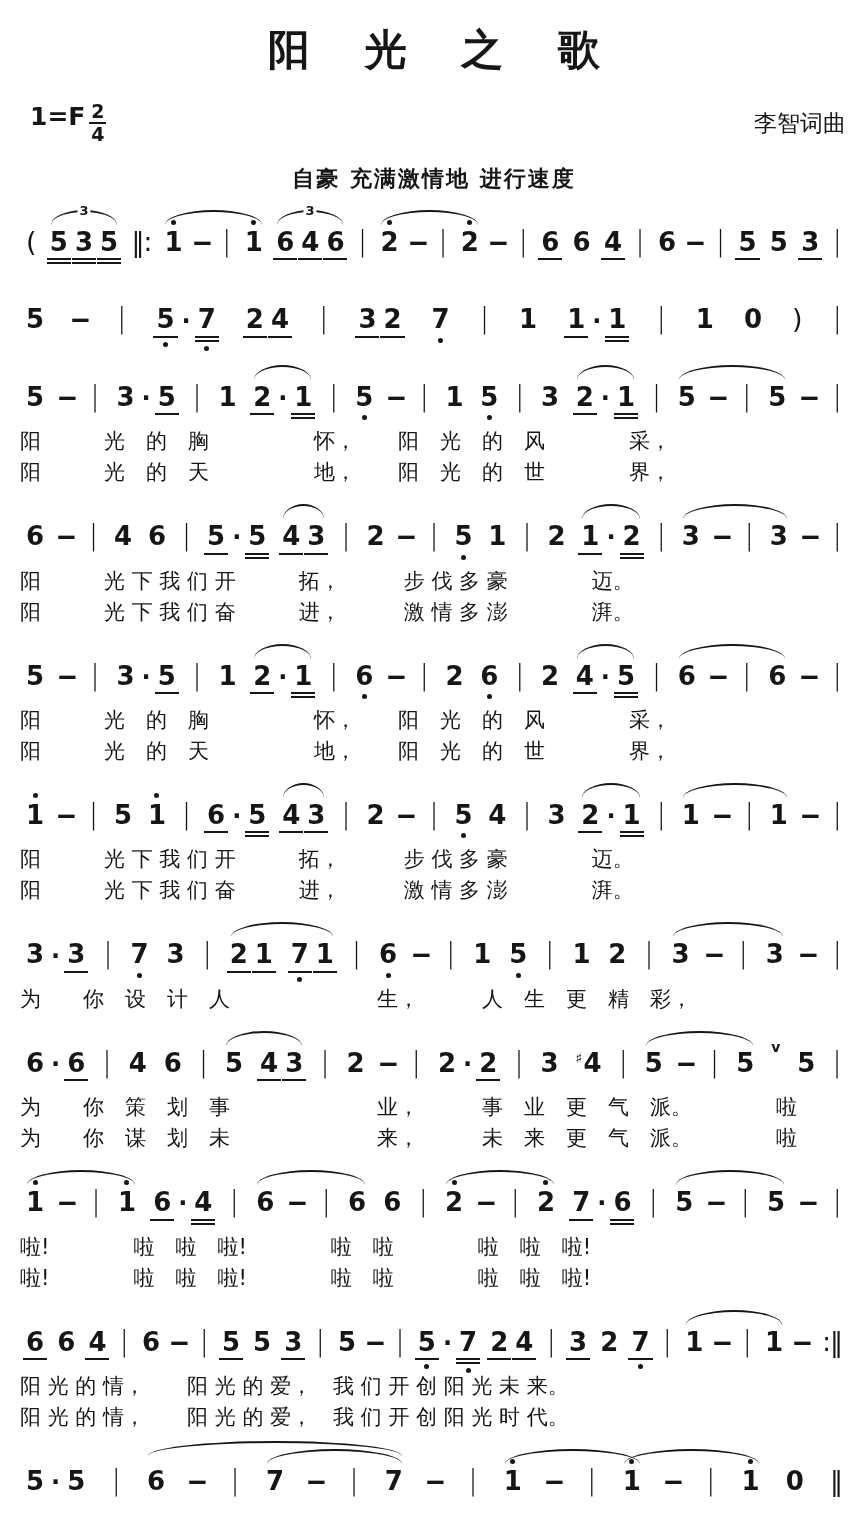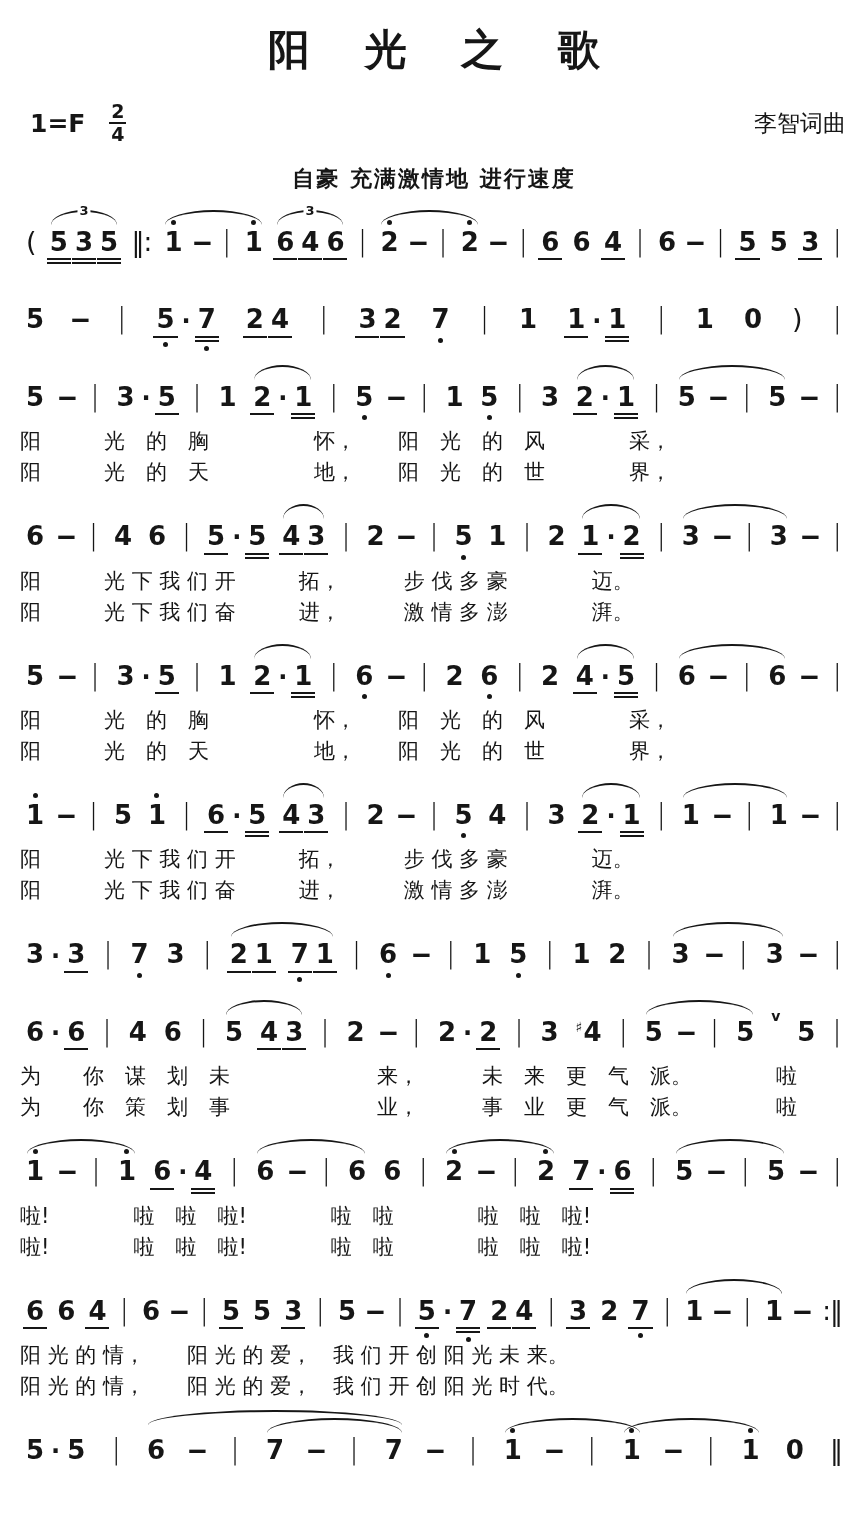--- a/index.html
+++ b/index.html
@@ -10,21 +10,21 @@
   }
   .sheet{padding:6px 10px 40px;}
   .title{
     text-align:center;font-size:42px;font-weight:bold;
     letter-spacing:20px;text-indent:20px;margin:16px 0 24px;
   }
   .meta-row{
     display:flex;justify-content:space-between;align-items:center;
     padding:0 12px 0 20px;
   }
-  .keysig{display:flex;align-items:center;gap:24px;font-size:25px;font-weight:600;}
+  .keysig{display:flex;gap:4px;font-size:25px;font-weight:600;}
   .timesig{display:inline-flex;flex-direction:column;align-items:center;line-height:1;}
   .timesig span{font-size:19px;font-weight:bold;}
   .ts-bar{width:17px;height:2px;background:#161616;margin:1px 0;}
   .credit{font-size:23px;font-weight:400;}
   .tempo{text-align:center;font-size:22px;font-weight:600;margin:20px 0 6px;letter-spacing:2px;}
 
   .system{margin-bottom:8px;}
   .mline{
     position:relative;display:flex;justify-content:space-between;
     align-items:flex-end;padding:27px 16px 13px;
@@ -363,20 +363,21 @@
           <span class="tok bar"><span class="glyph">|</span></span>
           <span class="tok"><span class="glyph">3</span></span>
           <span class="tok dash"><span class="glyph">–</span></span>
           <span class="tok bar"><span class="glyph">|</span></span>
           <span class="tok"><span class="glyph">3</span></span>
           <span class="tok dash"><span class="glyph">–</span></span>
           <span class="tok bar"><span class="glyph">|</span></span>
           <div class="arc" style="left: 221px; width: 102px; top: 10px;"></div>
           <div class="arc" style="left: 663px; width: 110px; top: 10px;"></div>
         </div>
+        <div class="lyrics">为　　你　设　计　人　　　　　　　生，　　　人　生　更　精　彩，</div>
       </div>
       <div class="system">
         <div class="mline">
           <span class="grp">
             <span class="tok"><span class="glyph">6</span></span>
             <span class="tok dotsep"><span class="glyph">·</span></span>
             <span class="tok"><span class="glyph">6</span><i class="ul" style="bottom: -4px;"></i></span>
           </span>
           <span class="tok bar"><span class="glyph">|</span></span>
           <span class="tok"><span class="glyph">4</span></span>
@@ -403,22 +404,22 @@
           <span class="tok"><span class="glyph">5</span></span>
           <span class="tok dash"><span class="glyph">–</span></span>
           <span class="tok bar"><span class="glyph">|</span></span>
           <span class="tok"><span class="glyph">5</span></span>
           <span class="tok breath"><span class="glyph">v</span></span>
           <span class="tok"><span class="glyph">5</span></span>
           <span class="tok bar"><span class="glyph">|</span></span>
           <div class="arc" style="left: 216px; width: 76px; top: 10px;"></div>
           <div class="arc" style="left: 636px; width: 107px; top: 10px;"></div>
         </div>
+        <div class="lyrics">为　　你　策　划　事　　　　　　　业，　　　事　业　更　气　派。　　　　啦</div>
         <div class="lyrics">为　　你　谋　划　未　　　　　　　来，　　　未　来　更　气　派。　　　　啦</div>
-        <div class="lyrics">为　　你　策　划　事　　　　　　　业，　　　事　业　更　气　派。　　　　啦</div>
       </div>
       <div class="system">
         <div class="mline">
           <span class="tok"><span class="glyph">1</span><i class="odot" style="top: -9px;"></i></span>
           <span class="tok dash"><span class="glyph">–</span></span>
           <span class="tok bar"><span class="glyph">|</span></span>
           <span class="tok"><span class="glyph">1</span><i class="odot" style="top: -9px;"></i></span>
           <span class="grp">
             <span class="tok"><span class="glyph">6</span><i class="ul" style="bottom: -4px;"></i></span>
             <span class="tok dotsep"><span class="glyph">·</span></span>

